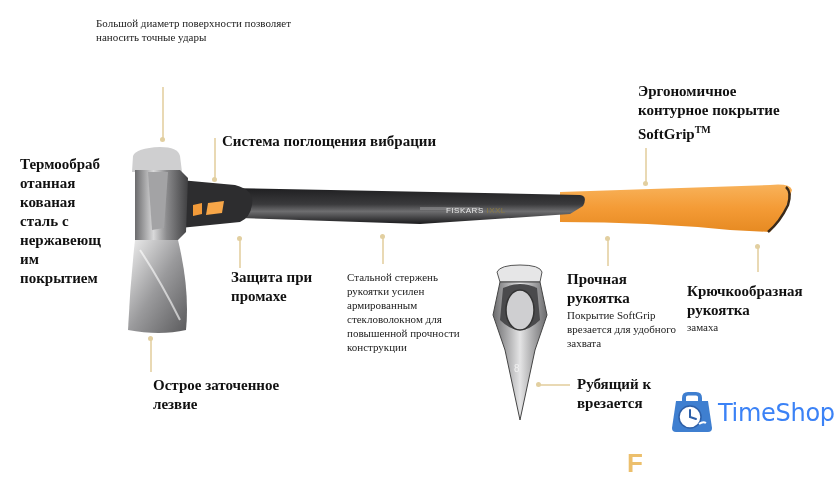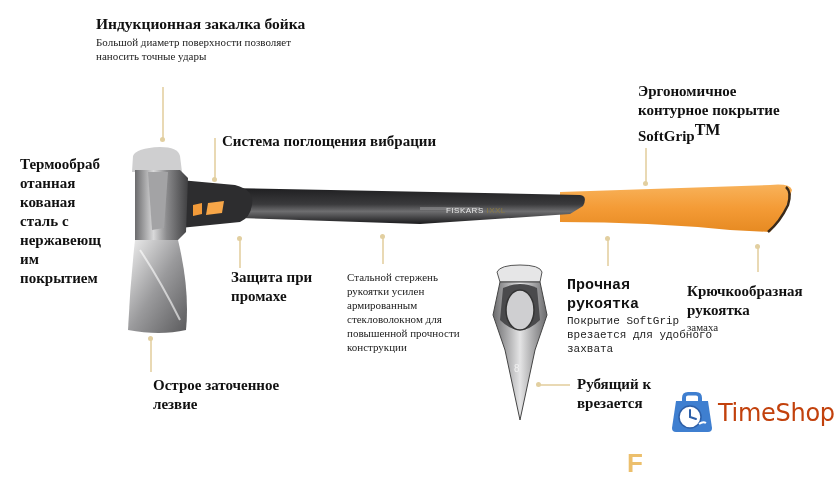--- a/index.html
+++ b/index.html
@@ -4,27 +4,26 @@
 <style>
   html, body { margin: 0; padding: 0; background: #ffffff; }
   body { width: 840px; height: 495px; position: relative; overflow: hidden; font-family: "Liberation Serif", "DejaVu Serif", serif; color: #111; }
   .abs { position: absolute; }
   .h { font-weight: bold; font-size: 15px; line-height: 19px; color: #111; }
   .s { font-size: 11px; line-height: 14px; color: #222; }
   .leader { position: absolute; width: 2px; background: #e9d9b4; }
   .leader.h2 { height: 2px; width: auto; }
   .dot { position: absolute; width: 5px; height: 5px; border-radius: 50%; background: #e2cfa0; }
   svg { display: block; }
-  .brand { font-family: "DejaVu Sans", "Liberation Sans", sans-serif; font-size: 24px; color: #c2410c; font-weight: 500; letter-spacing: -0.3px; }
+  .brand { font-family: "DejaVu Sans", "Liberation Sans", sans-serif; font-size: 24px; color: #3b82f6; font-weight: 500; letter-spacing: -0.3px; }
 </style>
 </head>
 <body>
 
 <div class="abs" style="left:96px; top:14px;">
-  <div class="h" style="font-size:15.5px;">Индукционная закалка бойка</div>
   <div class="s" style="margin-top:2px;">Большой диаметр поверхности позволяет</div>
   <div class="s">наносить точные удары</div>
 </div>
 <div class="leader" style="left:162px; top:87px; height:52px;"></div>
 <div class="dot" style="left:160px; top:137px;"></div>
 
 <div class="abs" style="left:20px; top:155px;">
   <div class="h">Термообраб</div>
   <div class="h">отанная</div>
   <div class="h">кованая</div>
@@ -36,21 +35,21 @@
 
 <div class="abs" style="left:222px; top:132px;">
   <div class="h">Система поглощения вибрации</div>
 </div>
 <div class="leader" style="left:214px; top:138px; height:42px;"></div>
 <div class="dot" style="left:212px; top:177px;"></div>
 
 <div class="abs" style="left:638px; top:82px;">
   <div class="h">Эргономичное</div>
   <div class="h">контурное покрытие</div>
-  <div class="h"><span>SoftGrip</span><sup style="font-size:16px;">TM</sup></div>
+  <div class="h"><span>SoftGrip</span><sup style="font-size:10px;">TM</sup></div>
 </div>
 <div class="leader" style="left:645px; top:148px; height:34px;"></div>
 <div class="dot" style="left:643px; top:181px;"></div>
 
 <svg class="abs" style="left:0; top:0;" width="840" height="495" viewBox="0 0 840 495">
   <defs>
     <linearGradient id="steelGrad" x1="0" y1="0" x2="1" y2="0">
       <stop offset="0" stop-color="#6b6b6d"></stop>
       <stop offset="0.35" stop-color="#d9d9da"></stop>
       <stop offset="0.6" stop-color="#8a8a8c"></stop>
@@ -121,21 +120,21 @@
   <div class="s">Стальной стержень</div>
   <div class="s">рукоятки усилен</div>
   <div class="s">армированным</div>
   <div class="s">стекловолокном для</div>
   <div class="s">повышенной прочности</div>
   <div class="s">конструкции</div>
 </div>
 
 <div class="leader" style="left:607px; top:238px; height:28px;"></div>
 <div class="dot" style="left:605px; top:236px;"></div>
-<div class="abs" style="left:567px; top:276px;font-family:Liberation Mono, monospace;">
+<div class="abs" style="left:567px; top:270px;">
   <div class="h">Прочная</div>
   <div class="h">рукоятка</div>
   <div class="s">Покрытие SoftGrip</div>
   <div class="s">врезается для удобного</div>
   <div class="s">захвата</div>
 </div>
 
 <div class="leader" style="left:757px; top:246px; height:26px;"></div>
 <div class="dot" style="left:755px; top:244px;"></div>
 <div class="abs" style="left:687px; top:282px;">

